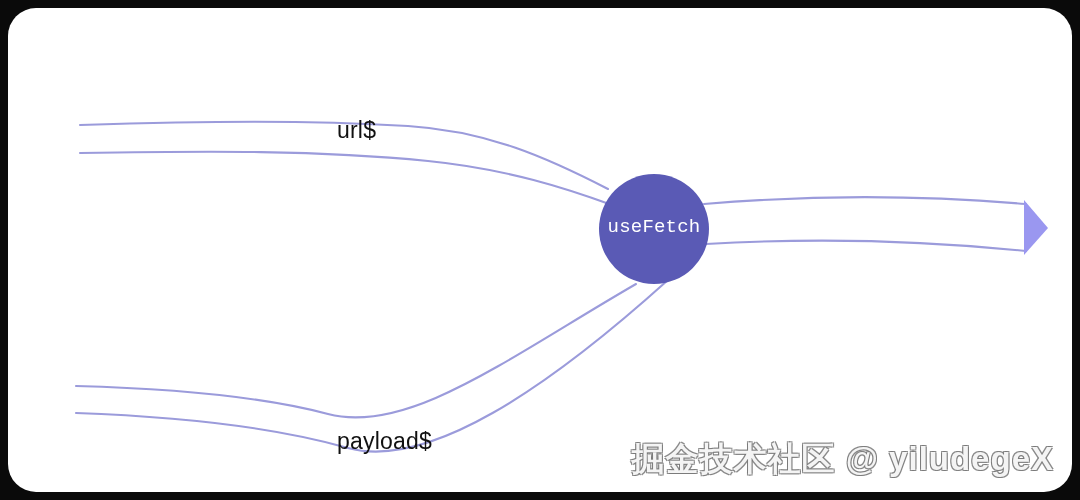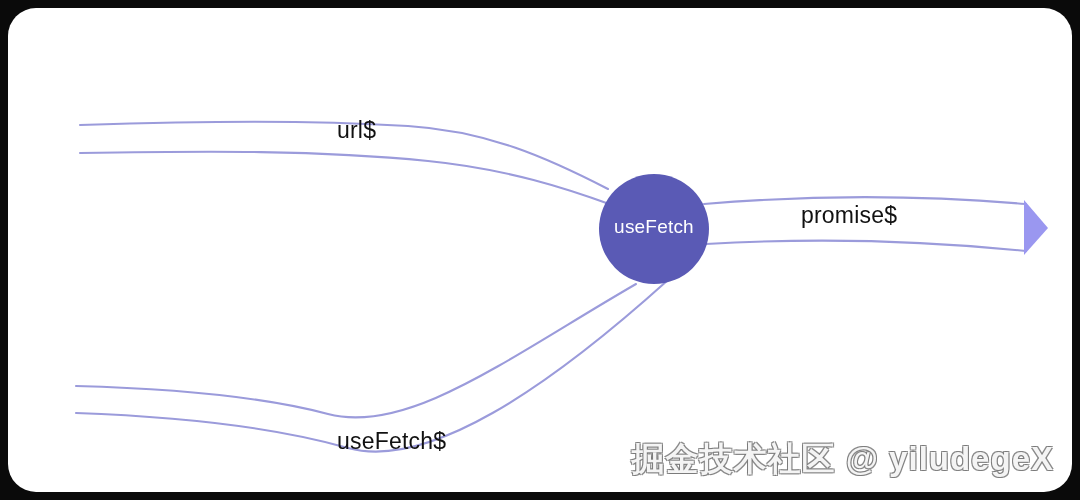--- a/index.html
+++ b/index.html
@@ -49,21 +49,21 @@
   #label-url { left: 329px; top: 109px; }
   #label-payload { left: 329px; top: 420px; }
   #label-promise { left: 793px; top: 194px; }
   #node-label {
     position: absolute;
     left: 592px;
     top: 208px;
     width: 108px;
     text-align: center;
     color: #ffffff;
-    font-family: Liberation Sans, sans-serif;
+    font-family: Liberation Mono, monospace;
     font-size: 19px;
     font-weight: 400;
     letter-spacing: 0.2px;
     white-space: nowrap;
     pointer-events: none;
   }
   #watermark {
     position: absolute;
     right: 18px;
     bottom: 10px;
@@ -106,19 +106,18 @@
       </g>
 
       <polygon points="1016,192 1040,220 1016,247" fill="#9a97f0"></polygon>
 
       <circle cx="646" cy="221" r="55" fill="#5a5ab5"></circle>
     </svg>
 
     <div id="node-label">useFetch</div>
 
     <div class="flow-label" id="label-url">url$</div>
-    <div class="flow-label" id="label-payload">useFetch$</div>
-    <div class="flow-label" id="label-promise">promise$</div>
+    <div class="flow-label" id="label-payload">payload$</div>
 
     <div id="watermark">掘金技术社区 @ yiludegeX</div>
 
   </div>
 </div>
 
 </body></html>

